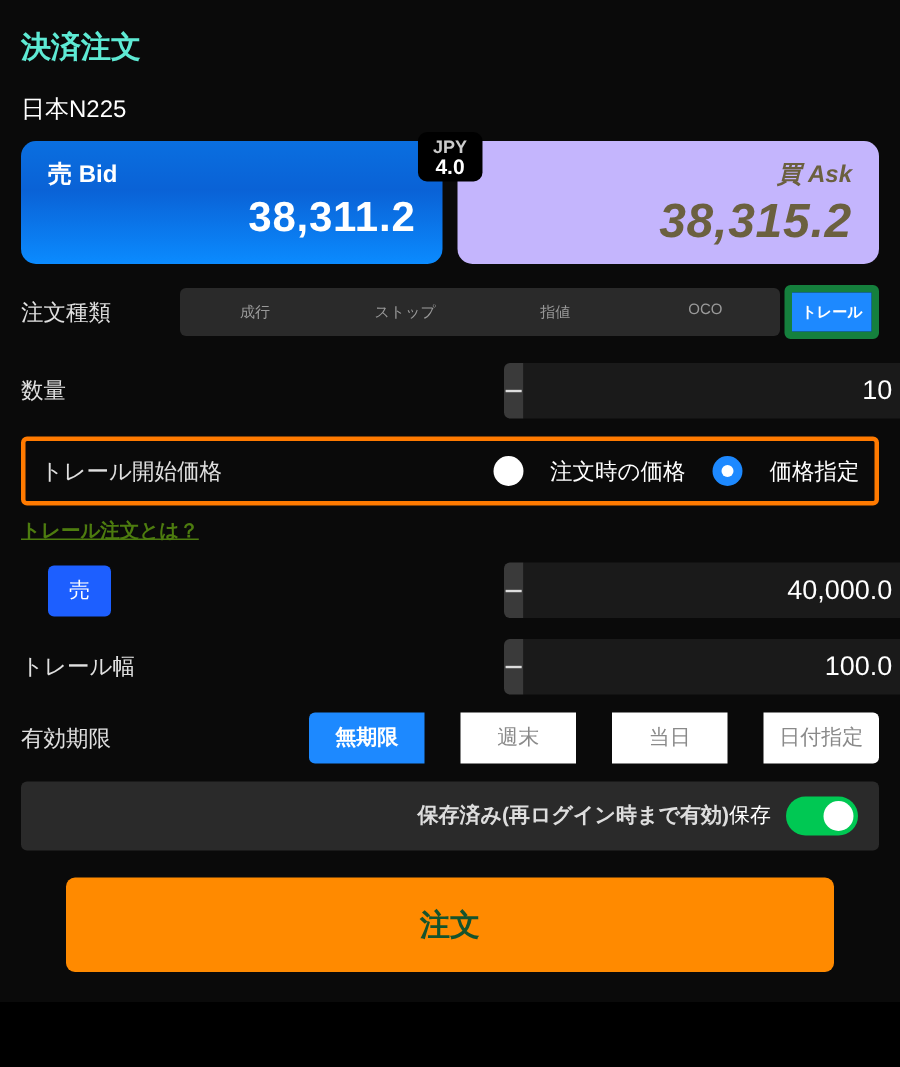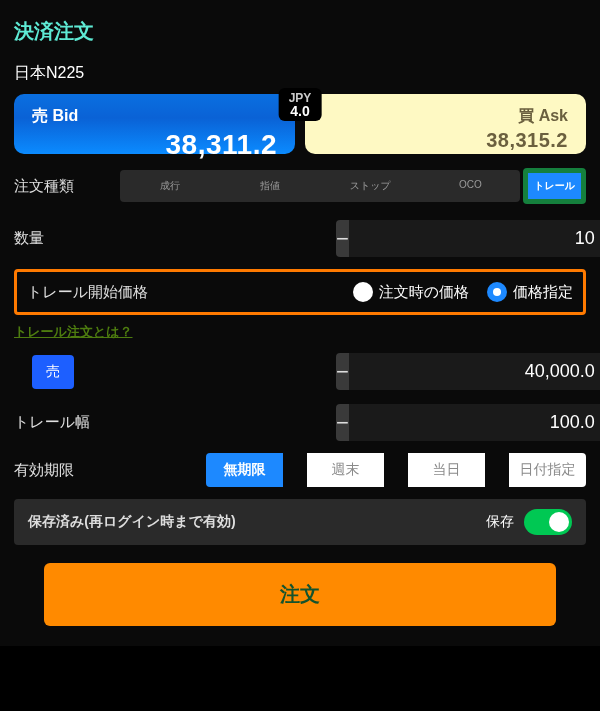--- a/index.html
+++ b/index.html
@@ -30,27 +30,28 @@
     display: flex;
     gap: 10px;
     margin-bottom: 14px;
     position: relative;
   }
   .quote-card {
     flex: 1;
     border-radius: 10px;
     padding: 12px 18px 14px 18px;
     position: relative;
-    height: 60px;
+    height: 82px;
   }
   .bid-card {
     background: linear-gradient(180deg, #0a6fe0 0%, #0a62d6 40%, #0b8bff 100%);
   }
   .ask-card {
-    background: #fef9c3;
+    background: #c4b5fd;
+    font-style: italic;
   }
   .bid-label {
     font-size: 16px;
     font-weight: 700;
     color: #fff;
   }
   .ask-label {
     font-size: 16px;
     font-weight: 700;
     color: #6b603f;
@@ -58,21 +59,21 @@
   }
   .bid-price {
     font-size: 28px;
     font-weight: 800;
     color: #fff;
     text-align: right;
     margin-top: 2px;
     letter-spacing: 0.5px;
   }
   .ask-price {
-    font-size: 20px;
+    font-size: 32px;
     font-weight: 800;
     color: #6b603f;
     text-align: right;
     margin-top: 2px;
     letter-spacing: 0.5px;
   }
   .spread-box {
     position: absolute;
     left: 50%;
     top: -6px;
@@ -176,21 +177,21 @@
     align-items:center;
     margin-bottom: 6px;
   }
   .radio-group {
     margin-left: auto;
     display:flex;
     gap: 18px;
     align-items:center;
   }
   .radio {
-    display:flex; align-items:center; gap:6px;
+    display:flex; align-items:center; gap:18px;
     font-size: 15px; color:#fff;
     cursor:pointer;
   }
   .radio-dot {
     width: 20px; height:20px; border-radius:50%;
     background:#fff;
     display:flex; align-items:center; justify-content:center;
   }
   .radio-dot.sel {
     background:#1d89ff;
@@ -232,21 +233,21 @@
   .expiry-item.active{ background:#1d89ff; color:#fff; font-weight:600;}
 
   .save-row{
     display:flex; align-items:center;
     background:#2a2a2a;
     border-radius:4px;
     padding: 10px 14px;
     margin-top: 8px;
     margin-bottom: 18px;
   }
-  .save-text{ flex:1; text-align:left; font-size:14px; color:#ddd; font-weight:600;}
+  .save-text{ flex:1; text-align:right; font-size:14px; color:#ddd; font-weight:600;}
   .save-label{ font-size:14px; color:#fff; margin-right:10px;}
   .toggle{
     width:48px; height:26px; border-radius:13px;
     background:#00c853; position:relative; cursor:pointer;
   }
   .toggle::after{
     content:""; position:absolute; right:3px; top:3px;
     width:20px; height:20px; border-radius:50%; background:#fff;
   }
 
@@ -282,22 +283,22 @@
     <div class="quote-card ask-card">
       <div class="ask-label">買 Ask</div>
       <div class="ask-price">38,315.2</div>
     </div>
   </div>
 
   <div class="order-type-row">
     <div class="row-label">注文種類</div>
     <div class="seg" style="margin-right:4px;">
       <div class="seg-item">成行</div>
+      <div class="seg-item">ストップ</div>
       <div class="seg-item">指値</div>
-      <div class="seg-item">ストップ</div>
       <div class="seg-item">OCO</div>
     </div>
     <div class="trail-highlight">
       <div class="seg-item active">トレール</div>
     </div>
   </div>
 
   <div class="row">
     <div class="row-label">数量</div>
     <div class="stepper">

